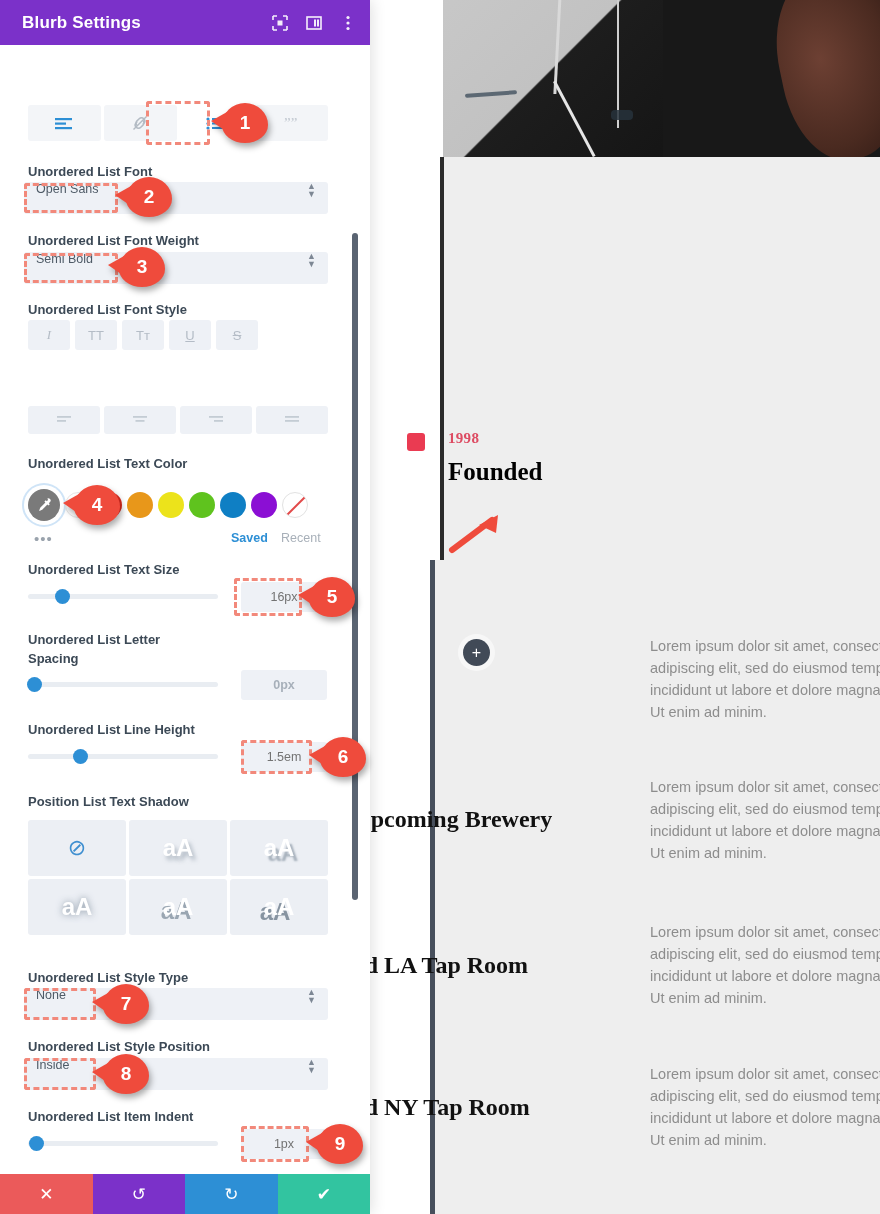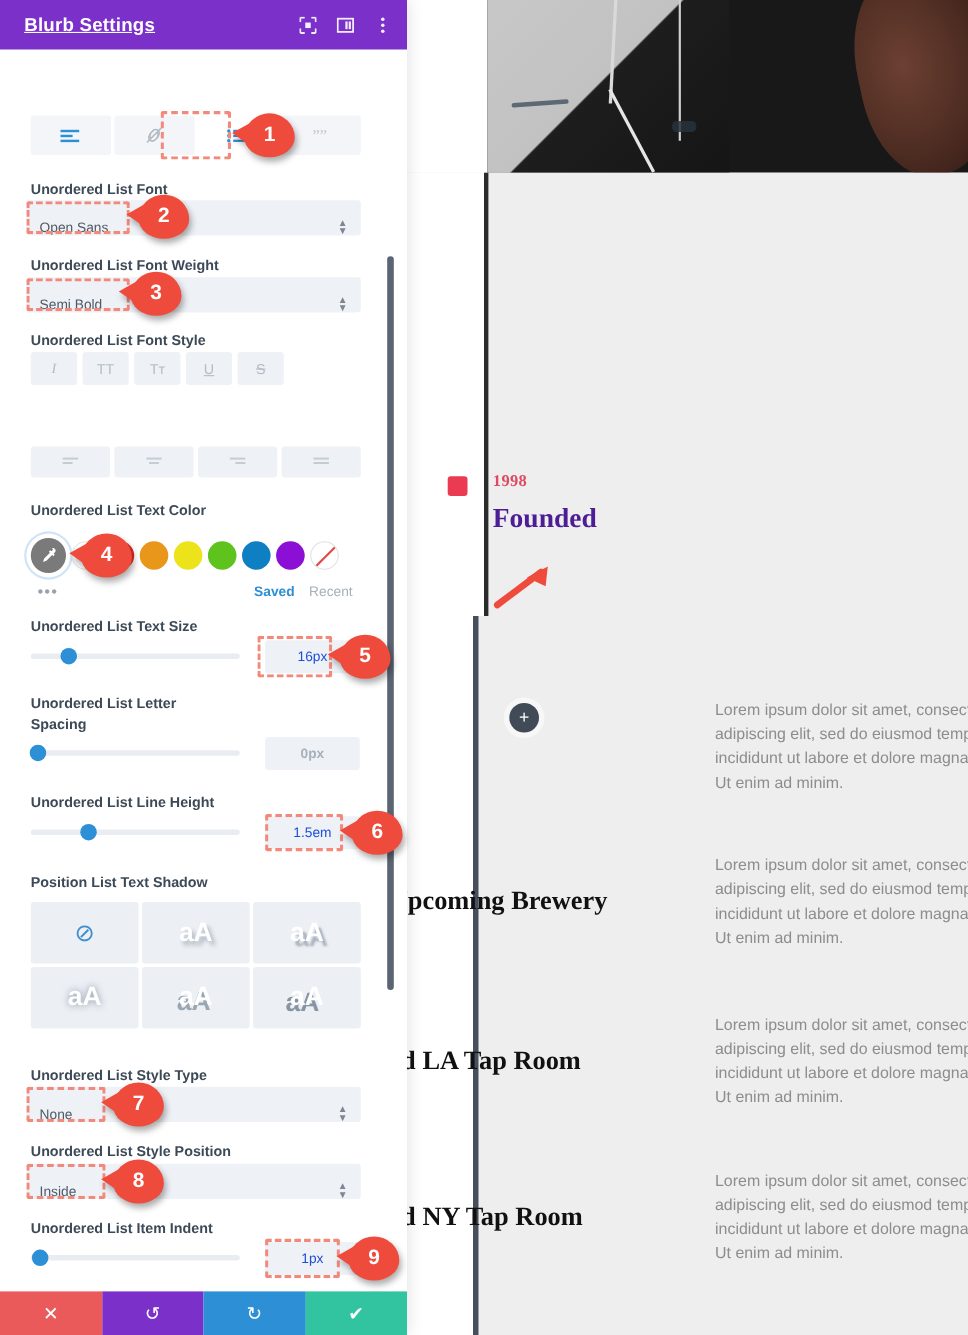--- a/index.html
+++ b/index.html
@@ -105,21 +105,21 @@
   }
   .tl-year {
     position: absolute; left: 448px; top: 430px;
     font-family: "Liberation Serif", serif;
     font-weight: bold; font-size: 15px; color: #dd4b62;
     letter-spacing: .3px;
   }
   .tl-title {
     position: absolute; left: 448px; top: 458px;
     font-family: "Liberation Serif", serif;
-    font-weight: bold; font-size: 25px; color: #4c1d95;
+    font-weight: bold; font-size: 25px; color: #000000;
   }
   .tl-body {
     position: absolute; left: 448px; top: 491px;
     font-size: 15.5px; color: #9a9a9a;
     white-space: nowrap;
   }
   .plus-btn {
     position: absolute; left: 463px; top: 639px;
     width: 27px; height: 27px; border-radius: 50%;
     background: #414a57; color: #fff;
@@ -152,21 +152,20 @@
   }
   .modal-header {
     height: 45px; background: #7b31c9;
     display: flex; align-items: center;
     padding: 0 14px 0 22px;
     position: relative;
   }
   .modal-title {
     color: #ffffff; font-size: 17px; font-weight: bold;
     letter-spacing: .2px;
-    text-decoration: underline;
   }
   .header-icons {
     position: absolute; right: 14px; top: 0; height: 45px;
     display: flex; align-items: center; gap: 18px;
   }
   .hicon { width: 16px; height: 16px; opacity: .92; }
 
   .tabs { display: flex; height: 34px; background: #8635de; }
   .tab {
     flex: 1; display: flex; align-items: center; justify-content: center;
@@ -199,21 +198,21 @@
   .field-label {
     position: absolute; left: 28px;
     font-size: 13px; font-weight: bold; color: #3c4956;
     line-height: 19px;
     white-space: pre-line;
   }
   .select-box {
     position: absolute; left: 24px;
     width: 304px; height: 32px;
     background: #eef1f6; border-radius: 3px;
-    display: flex; align-items: flex-end;
+    display: flex; align-items: flex-start;
     padding: 0 12px;
     font-size: 12.5px; color: #4e5a66;
   }
   .select-box .caret {
     position: absolute; right: 12px; font-size: 9px; color: #7d8794;
     line-height: 8px; text-align: center;
   }
 
   .style-row {
     position: absolute; left: 28px;
@@ -263,21 +262,21 @@
     height: 5px; width: 190px; background: #e9edf2; border-radius: 3px;
   }
   .slider-knob {
     position: absolute; width: 15px; height: 15px; border-radius: 50%;
     background: #2d8fd5; top: -5px;
   }
   .value-box {
     position: absolute; left: 241px;
     width: 86px; height: 30px; background: #eef1f6; border-radius: 3px;
     display: flex; align-items: center; justify-content: center;
-    font-size: 12.5px; color: #1d4ed8;
+    font-size: 12.5px; color: #737373;
   }
   .value-box.ph { color: #a7b0ba; font-weight: bold; }
 
   .shadow-grid {
     position: absolute; left: 28px;
     width: 300px;
     display: grid; grid-template-columns: repeat(3,98px);
     grid-gap: 3px;
   }
   .shadow-cell {

